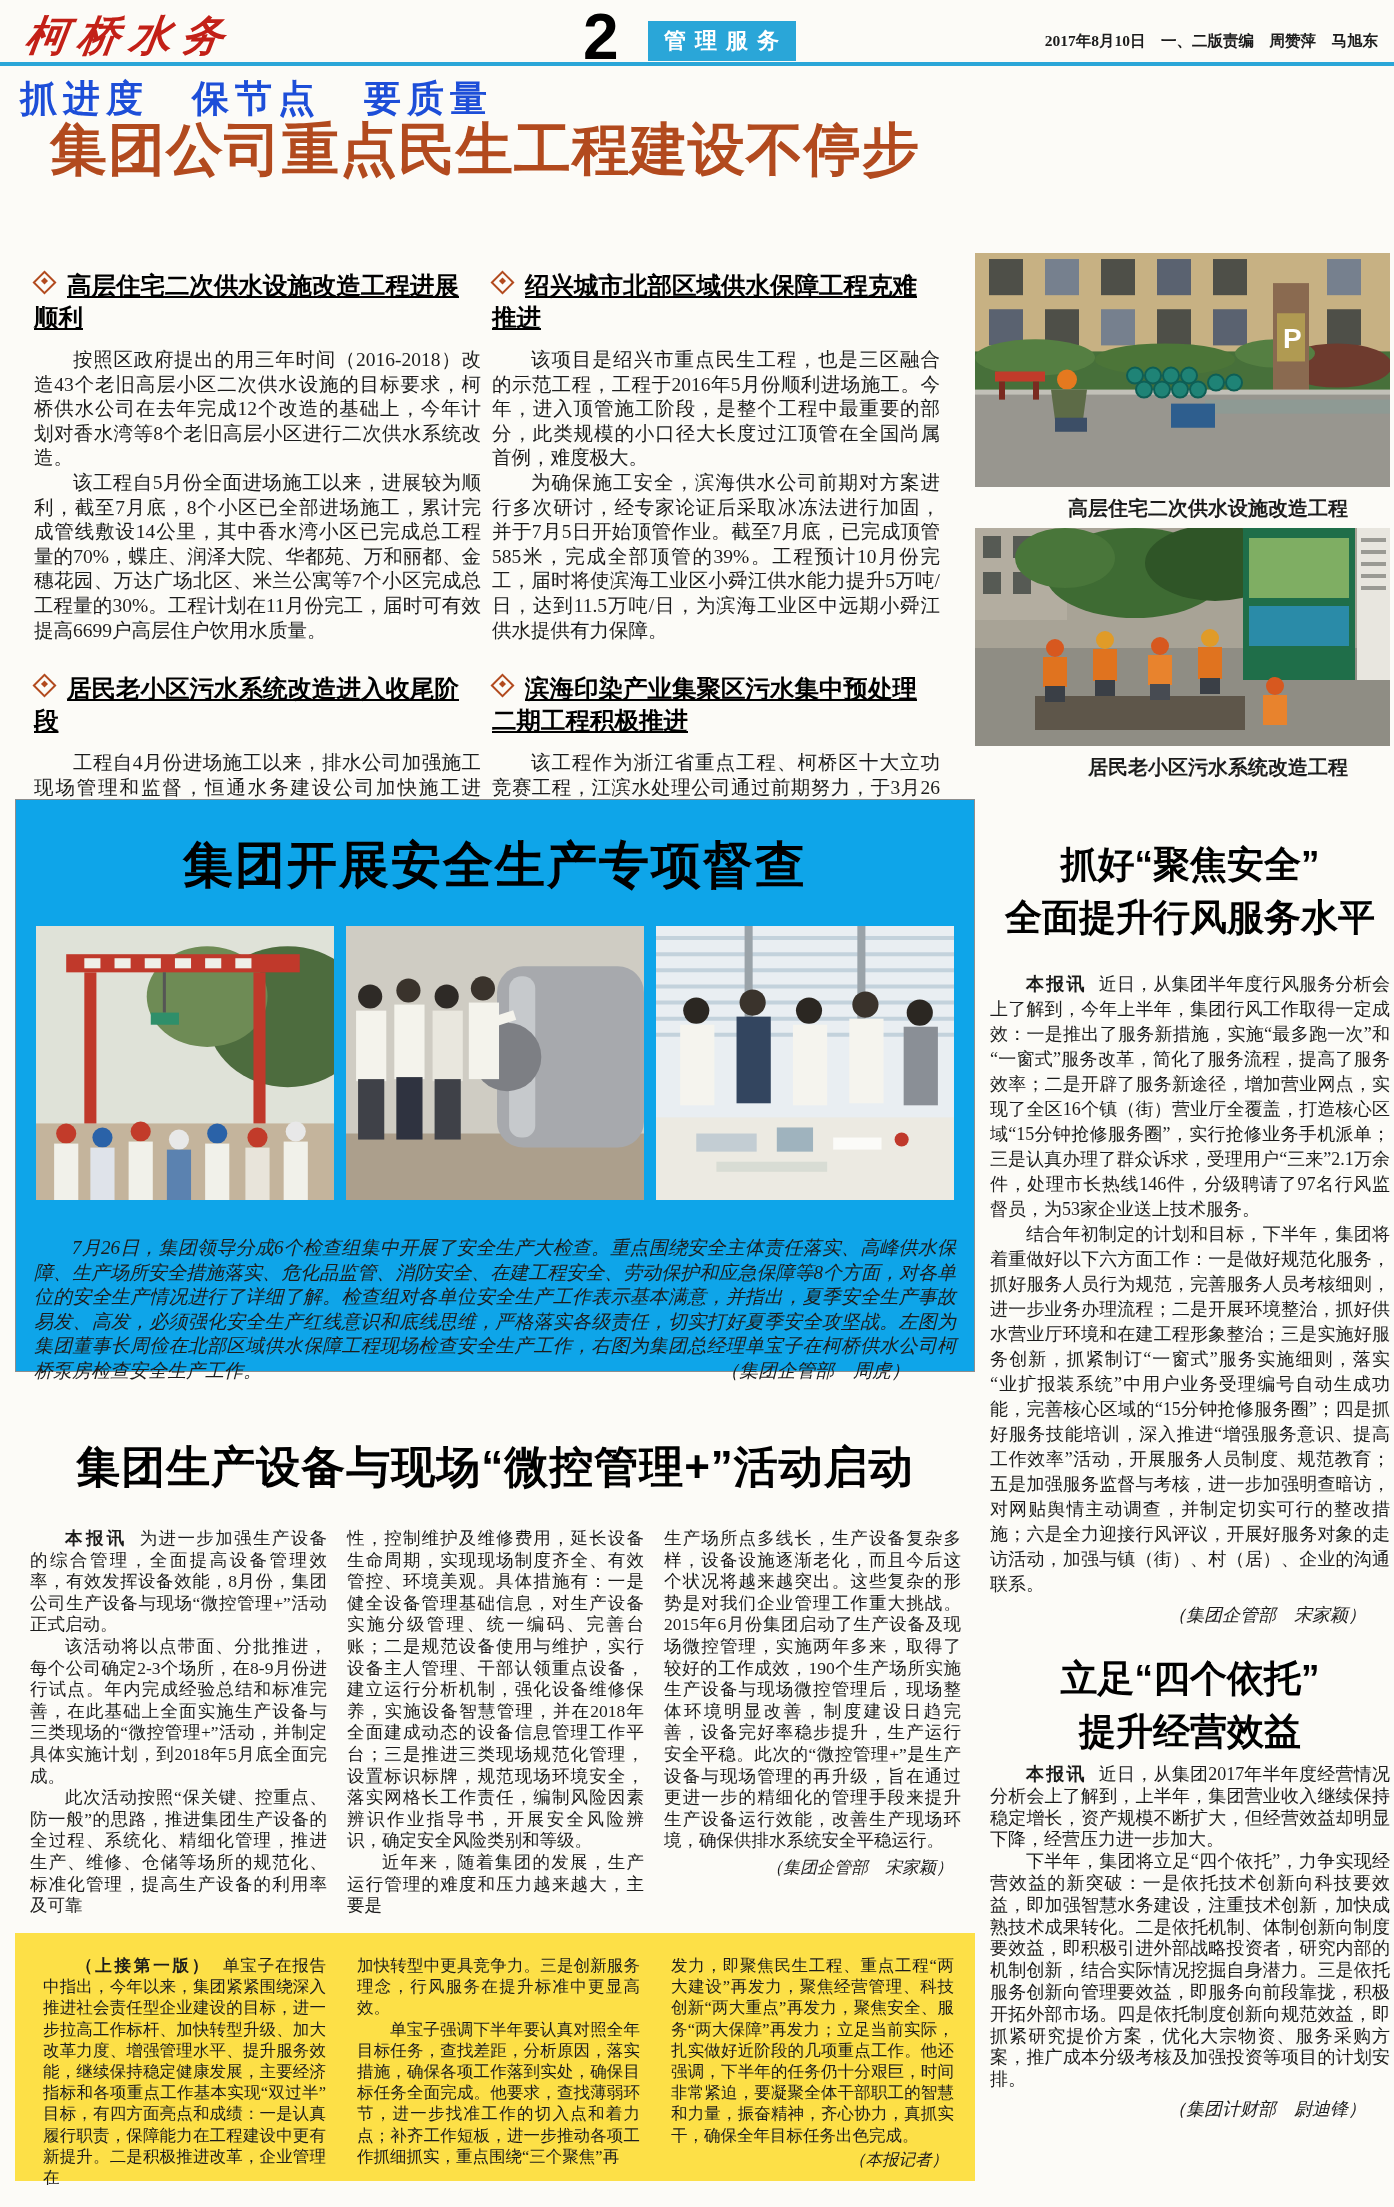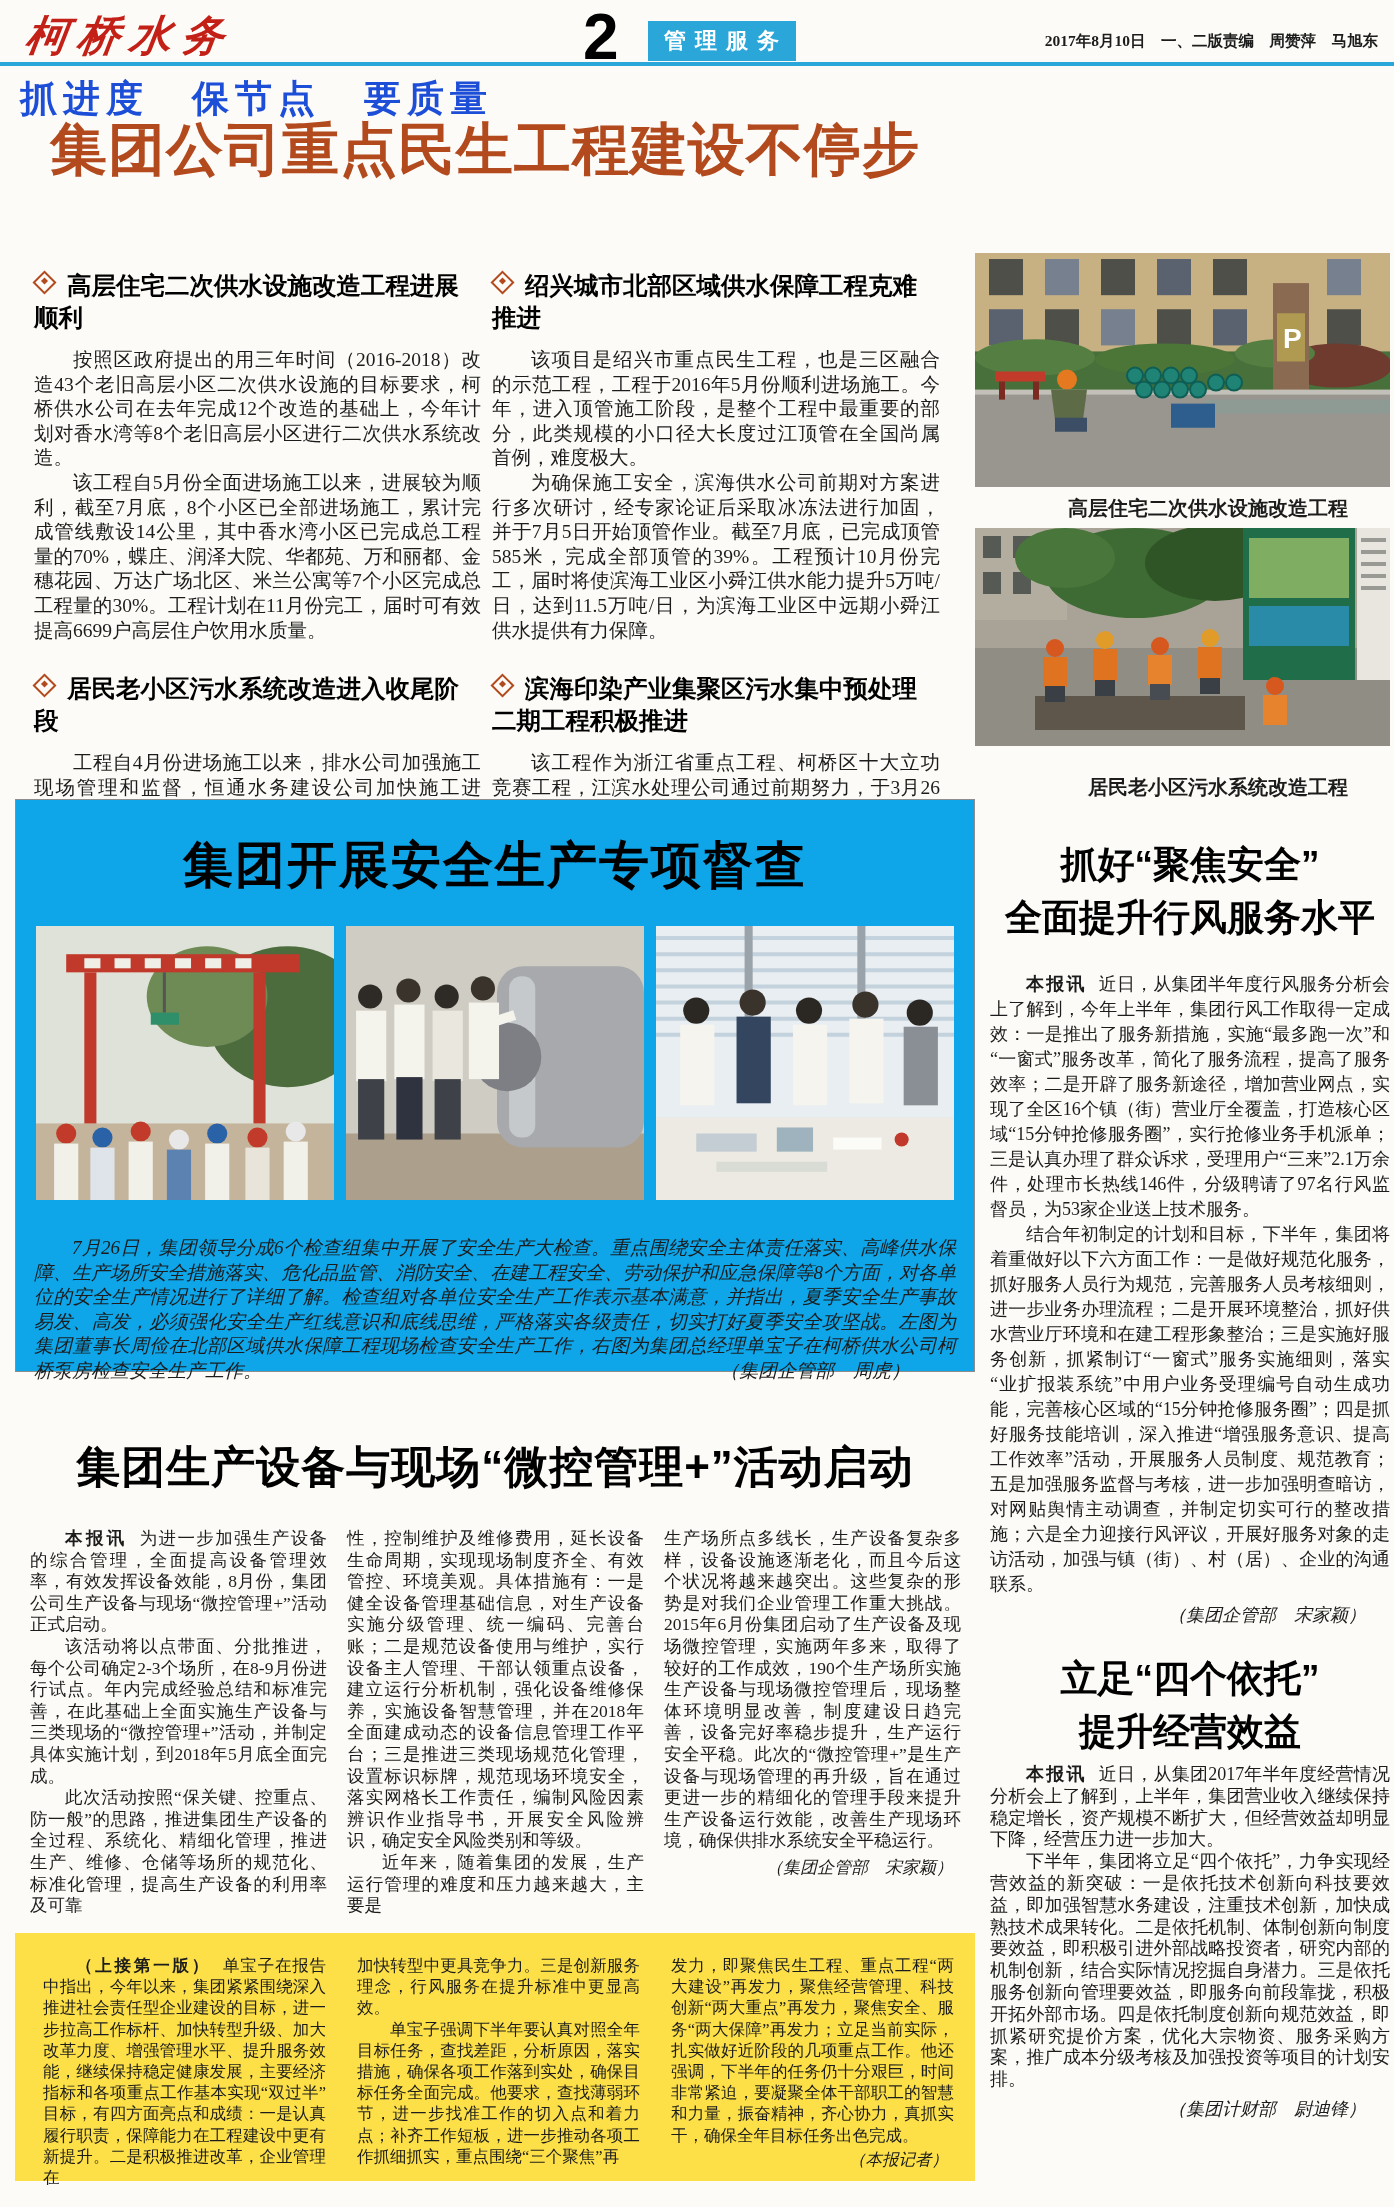--- a/index.html
+++ b/index.html
@@ -19,21 +19,21 @@
   .kicker{position:absolute;left:20px;top:74px;width:930px;text-align:left;
         font-family:Liberation Serif, serif;font-weight:bold;font-size:37px;letter-spacing:6px;color:#1d4ed8;}
   .headline-main{position:absolute;left:10px;top:112px;width:950px;text-align:center;
         font-family:"Liberation Sans",sans-serif;font-weight:900;font-size:57px;
         color:#b24a1e;letter-spacing:1px;}
   
   .col-a{position:absolute;left:34px;top:270px;width:447px;}
   .col-b{position:absolute;left:492px;top:270px;width:448px;}
   .art{margin:0 0 30px 0;}
   .art-h{font-family:"Liberation Sans",sans-serif;font-weight:bold;font-size:24.5px;
-        line-height:32px;margin:0 0 14px 0;color:#000;}
+        line-height:32px;margin:0 0 14px 0;color:#000;text-decoration:underline;}
   .bullet{display:inline-block;width:13px;height:13px;border:2px solid #b24a1e;
         transform:rotate(45deg);margin:0 14px 0 2px;position:relative;top:-3px;}
   .bullet i{position:absolute;left:3px;top:3px;width:5px;height:5px;background:#b24a1e;display:block;}
   .bp{font-size:19.5px;line-height:24.6px;text-align:justify;text-indent:2em;margin:0;}
   .byline{margin-top:12px;font-style:italic;font-size:19px;line-height:30px;text-align:center;}
   .byline .l2{padding-left:70px;}
   
   .ph{position:absolute;left:975px;width:415px;overflow:hidden;}
   .ph svg{display:block;width:100%;height:100%;}
   .ph-cap{position:absolute;left:975px;width:415px;text-align:right;padding-right:0;
@@ -205,21 +205,21 @@
           <rect x="173" y="127" width="24" height="30" fill="#e8832d"></rect>
           <rect x="175" y="156" width="20" height="16" fill="#474b52"></rect>
         <circle cx="235" cy="110" r="9" fill="#e09b28"></circle>
           <rect x="223" y="119" width="24" height="32" fill="#e0731f"></rect>
           <rect x="225" y="150" width="20" height="16" fill="#3a3f46"></rect>
         <circle cx="300" cy="158" r="9" fill="#d7581f"></circle>
           <rect x="288" y="167" width="24" height="30" fill="#e8832d"></rect>
       </g>
     </svg>
   </div>
-  <div class="ph-cap" style="top:774px;"><span>居民老小区污水系统改造工程</span></div>
+  <div class="ph-cap" style="top:754px;"><span>居民老小区污水系统改造工程</span></div>
 
   <div class="mid-box">
     <div class="mid-title">集团开展安全生产专项督查</div>
     <div class="mid-photos">
       <div class="mp">
         <svg viewBox="0 0 296 272" preserveAspectRatio="none">
           <rect width="296" height="272" fill="#dfe2d8"></rect>
           <ellipse cx="250" cy="90" rx="80" ry="70" fill="#4d6c3e"></ellipse>
             <ellipse cx="170" cy="70" rx="60" ry="50" fill="#6e8b55"></ellipse>
           <rect x="0" y="196" width="296" height="76" fill="#c4b49c"></rect>

